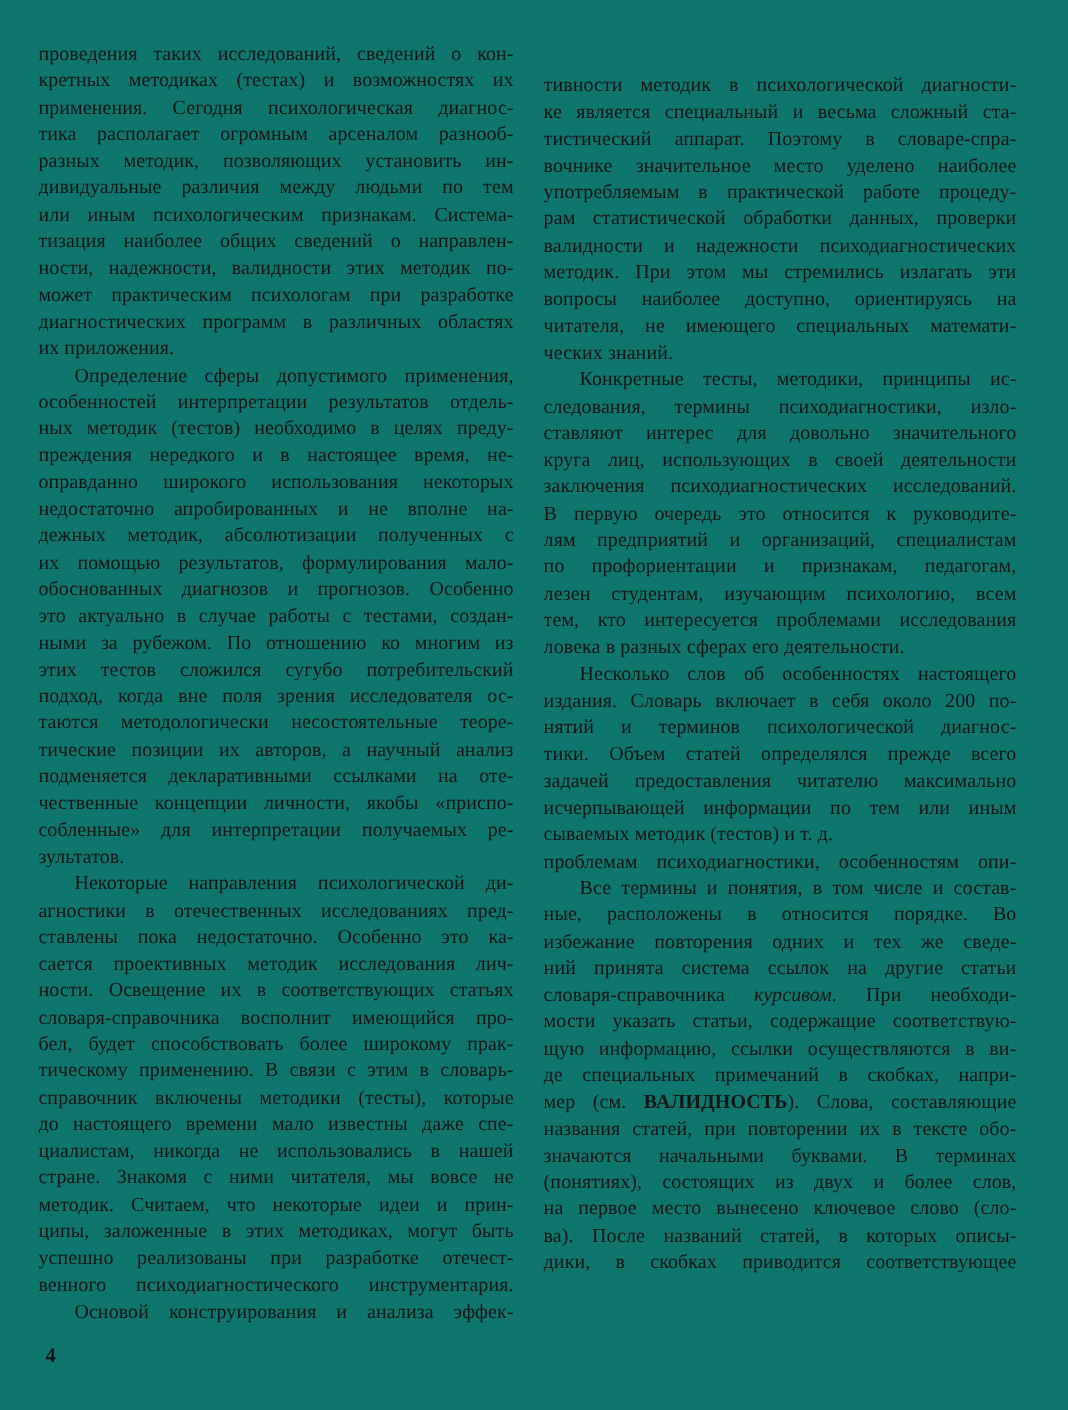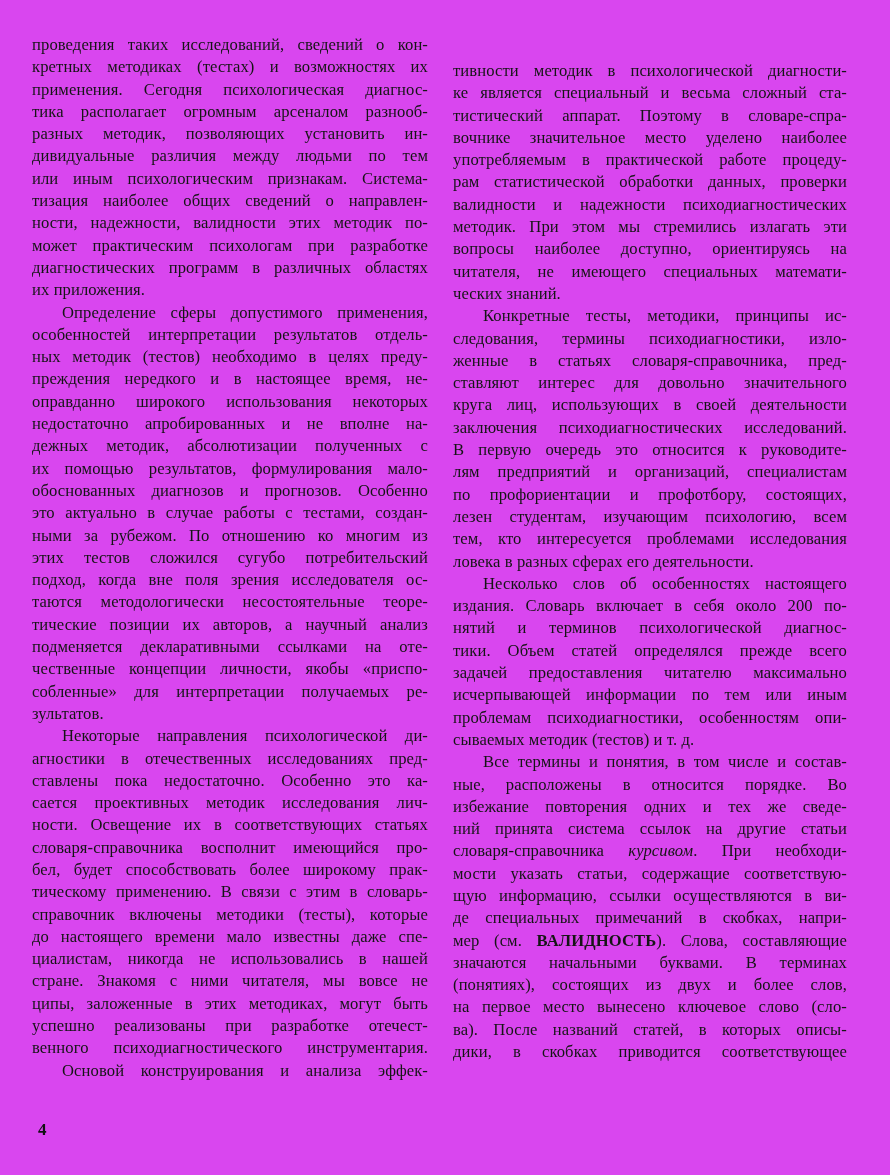--- a/index.html
+++ b/index.html
@@ -1,17 +1,17 @@
 <!DOCTYPE html>
 <html><head>
 <meta charset="utf-8">
 <style>
   html, body { margin: 0; padding: 0; background: #ffffff; }
   body { width: 890px; height: 1175px; position: relative; overflow: hidden; }
-  .page { position: absolute; left: 0; top: 0; width: 890px; height: 1175px; background: #d946ef; }
+  .page { position: absolute; left: 0; top: 0; width: 890px; height: 1175px; background: #0f766e; }
   .col { position: absolute; top: 34px; }
   .col-left { left: 32px; width: 396px; }
   .col-right { left: 453px; width: 394px; margin-top: 26px; }
   .line {
     display: block;
     height: 22.3px;
     line-height: 22.3px;
     font-family: "Liberation Serif", "DejaVu Serif", serif;
     font-size: 16.6px;
     color: #151515;
@@ -72,66 +72,67 @@
       <div class="line">ставлены пока недостаточно. Особенно это ка-</div>
       <div class="line">сается проективных методик исследования лич-</div>
       <div class="line">ности. Освещение их в соответствующих статьях</div>
       <div class="line">словаря-справочника восполнит имеющийся про-</div>
       <div class="line">бел, будет способствовать более широкому прак-</div>
       <div class="line">тическому применению. В связи с этим в словарь-</div>
       <div class="line">справочник включены методики (тесты), которые</div>
       <div class="line">до настоящего времени мало известны даже спе-</div>
       <div class="line">циалистам, никогда не использовались в нашей</div>
       <div class="line">стране. Знакомя с ними читателя, мы вовсе не</div>
+      <div class="line">методик. Считаем, что некоторые идеи и прин-</div>
       <div class="line">ципы, заложенные в этих методиках, могут быть</div>
       <div class="line">успешно реализованы при разработке отечест-</div>
       <div class="line">венного психодиагностического инструментария.</div>
       <div class="line indent">Основой конструирования и анализа эффек-</div>
     </div>
   <div class="col col-right" id="col-right">
       <div class="line">тивности методик в психологической диагности-</div>
       <div class="line">ке является специальный и весьма сложный ста-</div>
       <div class="line">тистический аппарат. Поэтому в словаре-спра-</div>
       <div class="line">вочнике значительное место уделено наиболее</div>
       <div class="line">употребляемым в практической работе процеду-</div>
       <div class="line">рам статистической обработки данных, проверки</div>
       <div class="line">валидности и надежности психодиагностических</div>
       <div class="line">методик. При этом мы стремились излагать эти</div>
       <div class="line">вопросы наиболее доступно, ориентируясь на</div>
       <div class="line">читателя, не имеющего специальных математи-</div>
       <div class="line last">ческих знаний.</div>
       <div class="line indent">Конкретные тесты, методики, принципы ис-</div>
       <div class="line">следования, термины психодиагностики, изло-</div>
-      <div class="line">женные в статьях словаря-справочника, пред-</div>
       <div class="line">ставляют интерес для довольно значительного</div>
       <div class="line">круга лиц, использующих в своей деятельности</div>
       <div class="line">заключения психодиагностических исследований.</div>
       <div class="line">В первую очередь это относится к руководите-</div>
       <div class="line">лям предприятий и организаций, специалистам</div>
-      <div class="line">по профориентации и профотбору, состоящих,</div>
+      <div class="line">по профориентации и признакам, педагогам,</div>
       <div class="line">лезен студентам, изучающим психологию, всем</div>
       <div class="line">тем, кто интересуется проблемами исследования</div>
       <div class="line last">ловека в разных сферах его деятельности.</div>
       <div class="line indent">Несколько слов об особенностях настоящего</div>
       <div class="line">издания. Словарь включает в себя около 200 по-</div>
       <div class="line">нятий и терминов психологической диагнос-</div>
       <div class="line">тики. Объем статей определялся прежде всего</div>
       <div class="line">задачей предоставления читателю максимально</div>
       <div class="line">исчерпывающей информации по тем или иным</div>
+      <div class="line last">сываемых методик (тестов) и т. д.</div>
       <div class="line">проблемам психодиагностики, особенностям опи-</div>
-      <div class="line last">сываемых методик (тестов) и т. д.</div>
       <div class="line indent">Все термины и понятия, в том числе и состав-</div>
       <div class="line">ные, расположены в относится порядке. Во</div>
       <div class="line">избежание повторения одних и тех же сведе-</div>
       <div class="line">ний принята система ссылок на другие статьи</div>
       <div class="line"><span>словаря-справочника </span><span class="it">курсивом</span><span>. При необходи-</span></div>
       <div class="line">мости указать статьи, содержащие соответствую-</div>
       <div class="line">щую информацию, ссылки осуществляются в ви-</div>
       <div class="line">де специальных примечаний в скобках, напри-</div>
       <div class="line"><span>мер (см. </span><span class="b">ВАЛИДНОСТЬ</span><span>). Слова, составляющие</span></div>
+      <div class="line">названия статей, при повторении их в тексте обо-</div>
       <div class="line">значаются начальными буквами. В терминах</div>
       <div class="line">(понятиях), состоящих из двух и более слов,</div>
       <div class="line">на первое место вынесено ключевое слово (сло-</div>
       <div class="line">ва). После названий статей, в которых описы-</div>
       <div class="line">дики, в скобках приводится соответствующее</div>
     </div>
   <div class="page-number">4</div>
 </div>
 
 </body></html>

